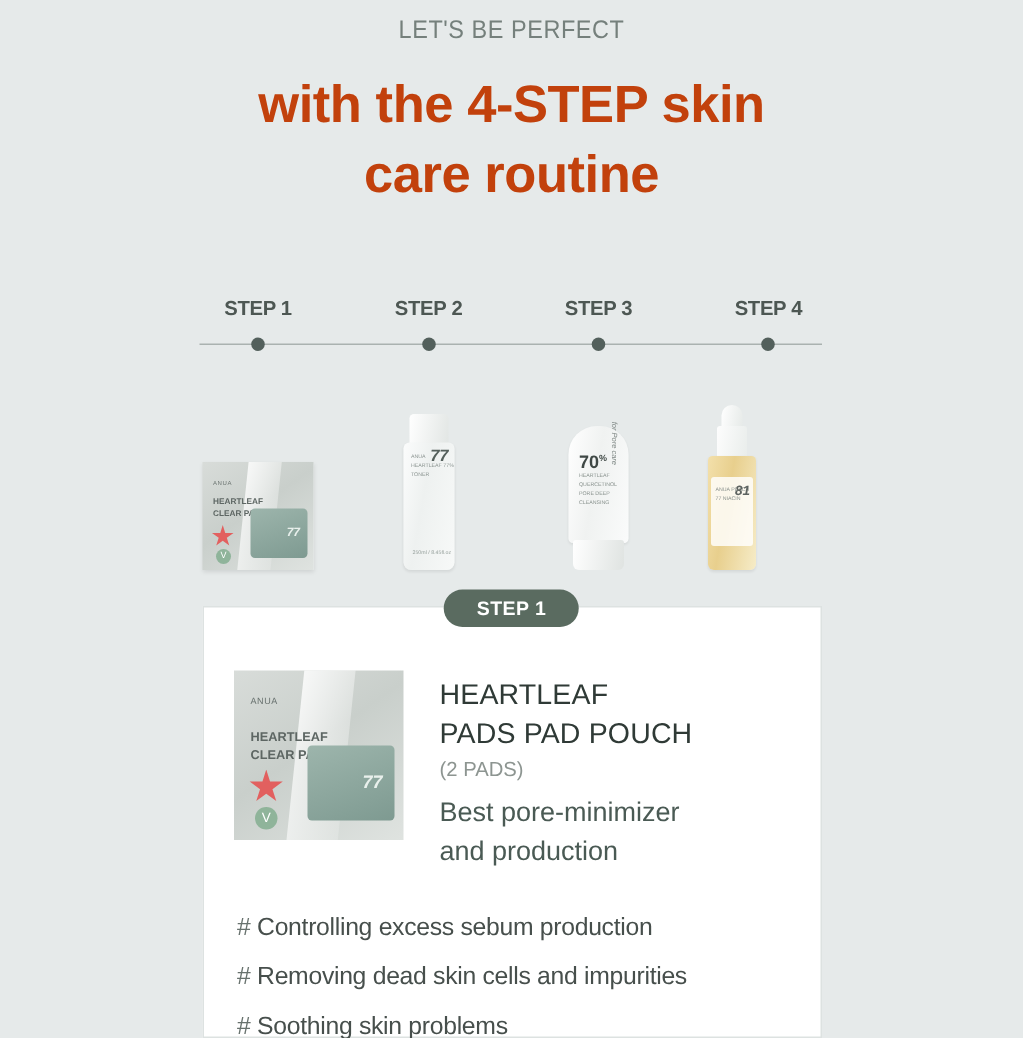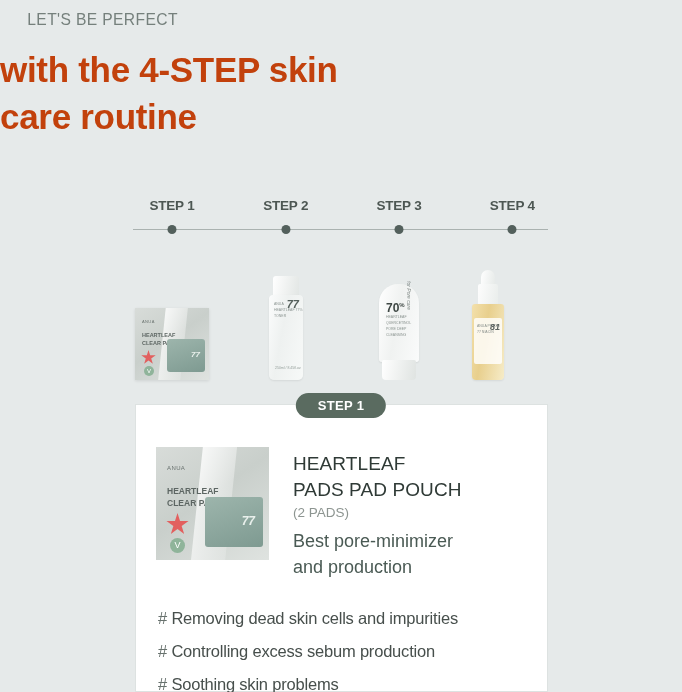--- a/index.html
+++ b/index.html
@@ -11,21 +11,21 @@
     height: 692px;
     background: #e6eaea;
     font-family: "Liberation Sans", sans-serif;
     overflow: hidden;
     position: relative;
   }
 
   
   .header {
     padding-top: 10px;
-    text-align: left;
+    text-align: center;
   }
   .eyebrow {
     font-size: 17px;
     letter-spacing: 0.4px;
     color: #75807c;
     font-weight: 400;
     transform: scaleX(0.92);
   }
   .headline {
     margin-top: 17px;
@@ -446,25 +446,25 @@
       <div class="pdesc">
         <div>Best pore-minimizer</div>
         <div>and production</div>
       </div>
     </div>
   </div>
 
   <div class="bullets">
     <div class="bullet">
       <span class="hash">#</span>
-      <span>Removing dead skin cells and impurities</span>
+      <span>Controlling excess sebum production</span>
     </div>
     <div class="bullet">
       <span class="hash">#</span>
-      <span>Controlling excess sebum production</span>
+      <span>Removing dead skin cells and impurities</span>
     </div>
     <div class="bullet">
       <span class="hash">#</span>
       <span>Soothing skin problems</span>
     </div>
   </div>
 
 </div>
 
 </body></html>

